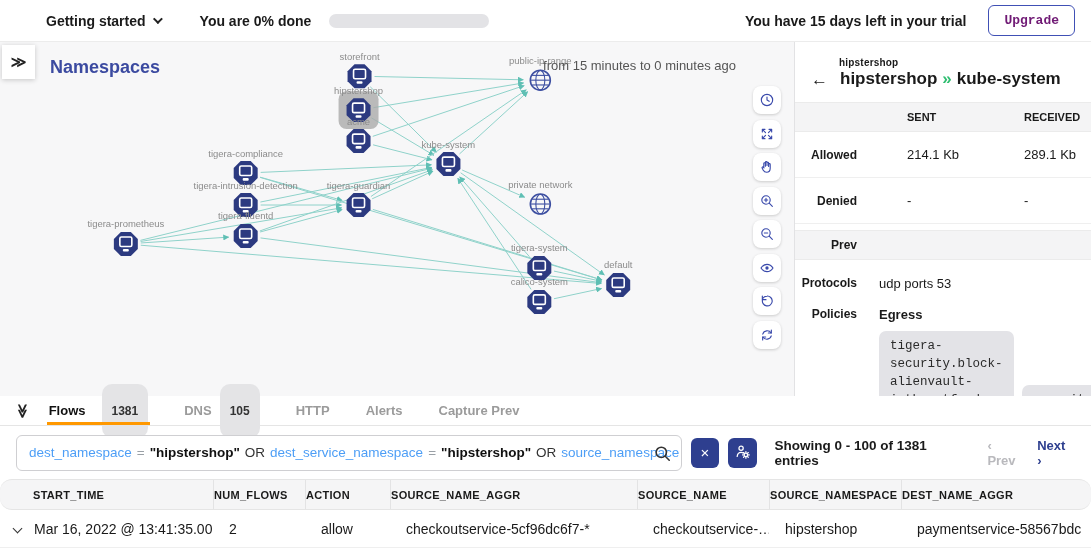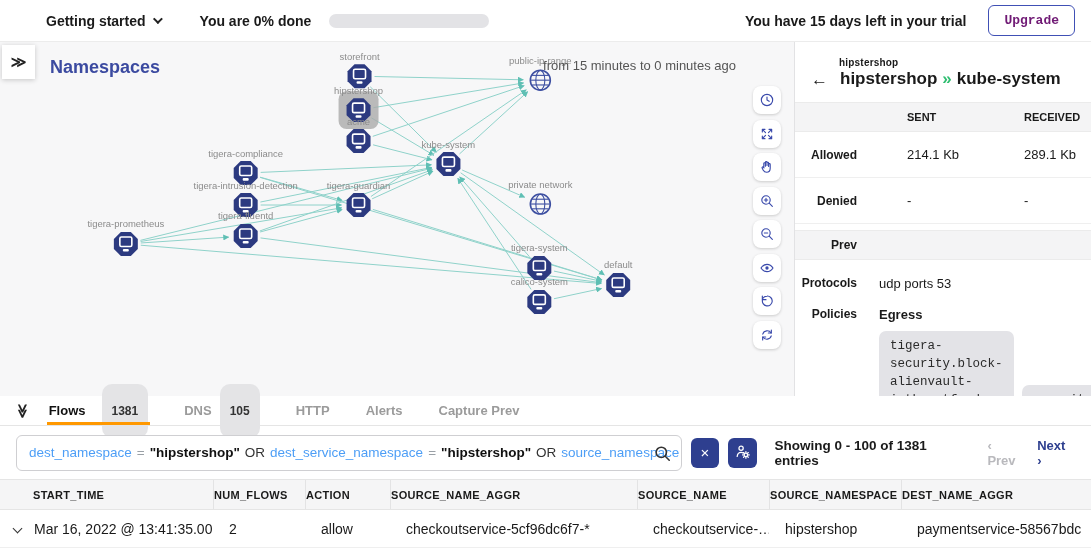--- a/index.html
+++ b/index.html
@@ -64,21 +64,21 @@
   .search-icon { position:absolute; right:9px; top:8px; }
   .btn-navy { width:30px; height:30px; background:#2e3f8f; border:none; border-radius:6px; color:#fff; display:flex; align-items:center; justify-content:center; cursor:pointer; font-size:15px; }
   .filter-spacer { flex:1; }
   .showing { font-weight:700; font-size:13.5px; }
   .pager { display:flex; align-items:center; gap:16px; margin-left:14px; margin-right:4px; }
   .prev { color:#b9b9bd; font-weight:600; font-size:13px; cursor:default; }
   .next { color:#2e3f8f; font-weight:700; font-size:13px; cursor:pointer; }
 
   
   .thead, .trow { display:grid; grid-template-columns:213px 92px 85px 247px 132px 132px minmax(0,1fr); align-items:center; }
-  .thead { background:#f5f5f6; height:31px; border-top:1px solid #e5e5e5; border-bottom:1px solid #e5e5e5; font-size:11px; font-weight:700; letter-spacing:.3px; }
+  .thead { background:#f5f5f6; height:31px; border-top:1px solid #e5e5e5; border-bottom:1px solid #e5e5e5; font-size:11px; font-weight:700; letter-spacing:.3px;border-radius:12px; }
   .thead > div { height:100%; display:flex; align-items:center; border-left:1px solid #e3e3e4; overflow:hidden; white-space:nowrap; }
   .thead > div:first-child { border-left:none; padding-left:33px; }
   .trow { height:38px; font-size:14px; border-bottom:1px solid #efefef; background:#fff; }
   .trow > div { padding-left:16px; overflow:hidden; white-space:nowrap; }
   .trow .cell-first { display:flex; align-items:center; padding-left:14px; }
   .row-chev { display:inline-block; width:7px; height:7px; border-right:1.5px solid #333; border-bottom:1.5px solid #333; transform:rotate(45deg); margin-right:13px; flex:none; cursor:pointer; }
 </style>
 </head>
 <body>
 

